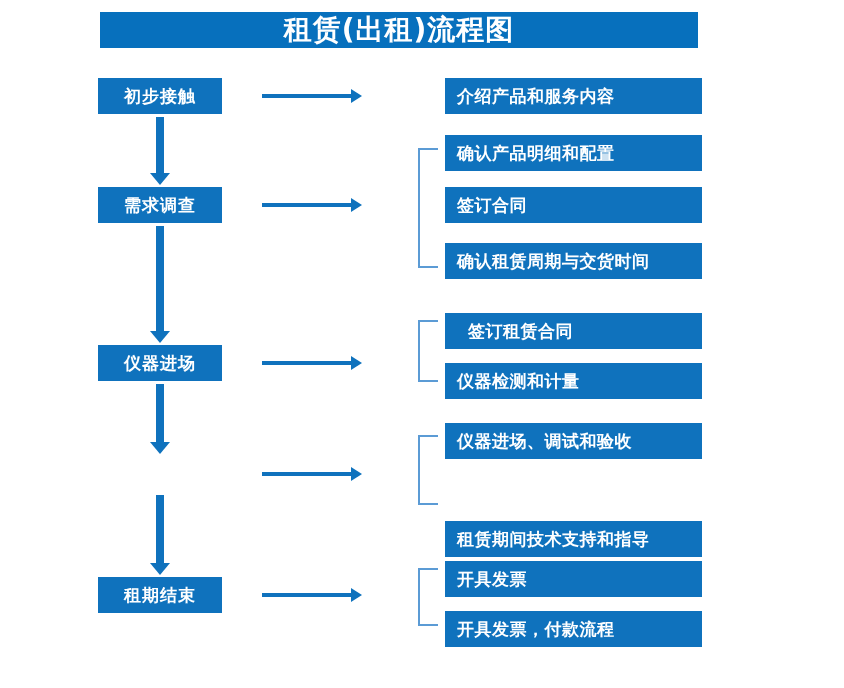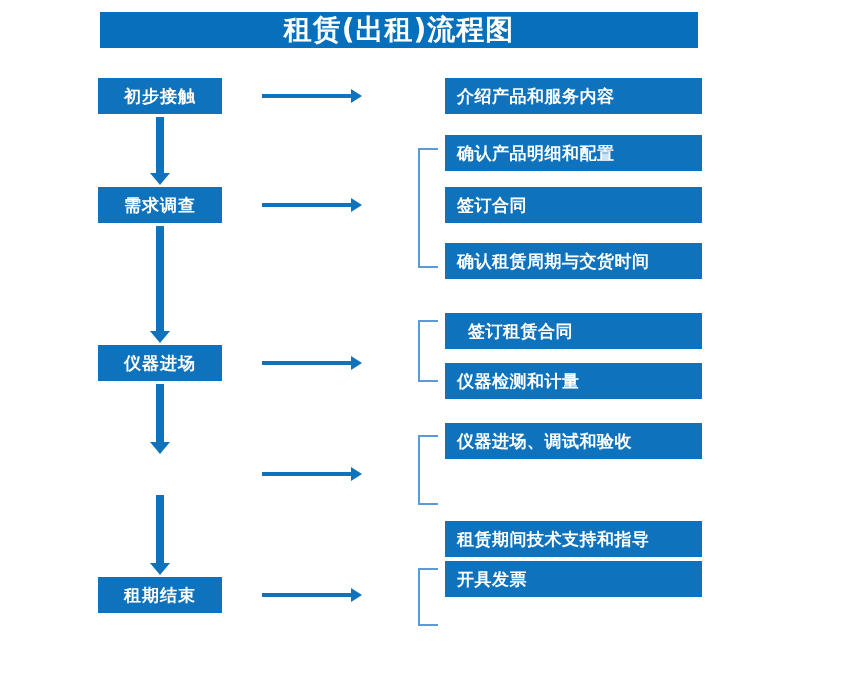--- a/index.html
+++ b/index.html
@@ -238,14 +238,15 @@
   <div class="detail-box" style="top:313px;padding-left:23px;">签订租赁合同</div>
 
   <div class="detail-box" style="top:363px;">仪器检测和计量</div>
 
   <div class="detail-box" style="top:423px;">仪器进场、调试和验收</div>
 
   <div class="detail-box" style="top:489px;margin-top:32px;">租赁期间技术支持和指导</div>
 
   <div class="detail-box" style="top:561px;">开具发票</div>
 
+  <div class="detail-box" style="top:611px;">开具发票，付款流程</div>
 
 </div>
 
 </body></html>

